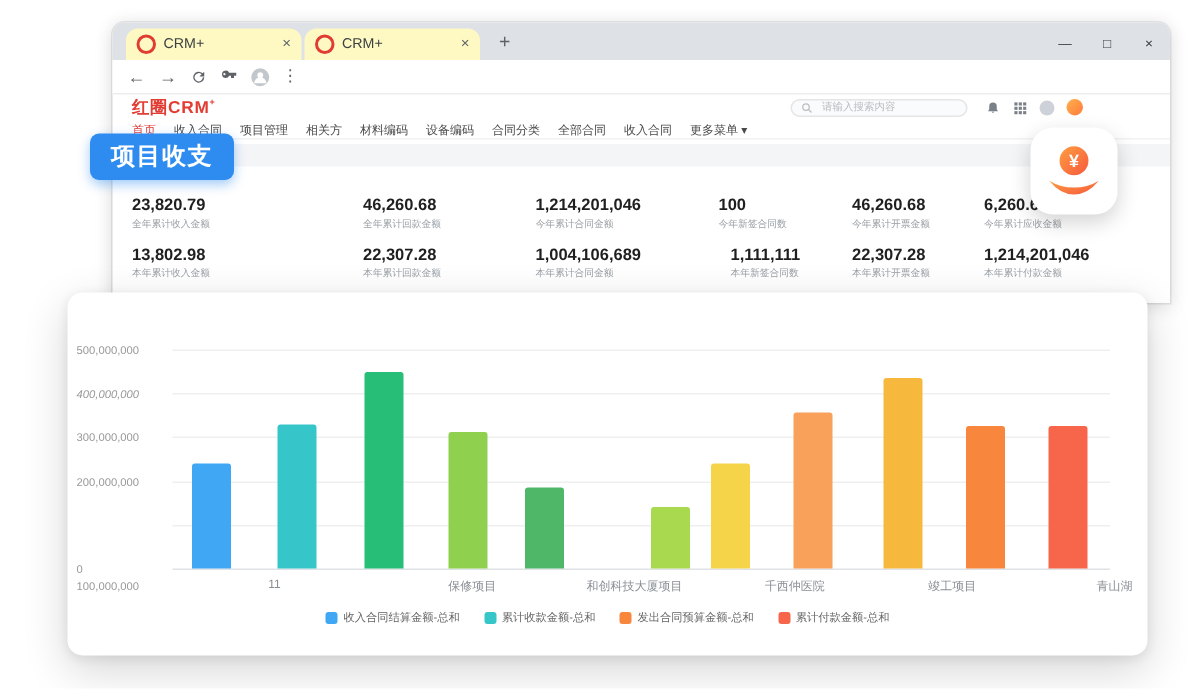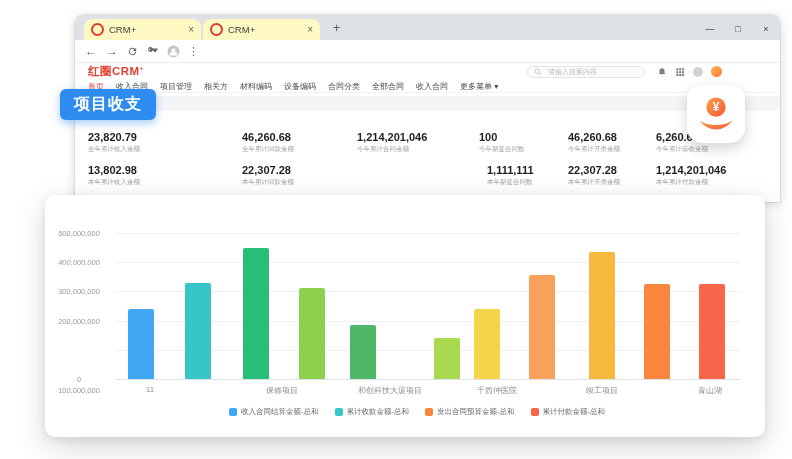--- a/index.html
+++ b/index.html
@@ -66,24 +66,24 @@
          box-shadow:0 3px 8px rgba(46,139,240,.45);}
   .money{position:absolute;left:687px;top:85px;width:58px;height:58px;background:#fff;border-radius:15px;
          z-index:6;display:flex;align-items:center;justify-content:center;
          box-shadow:0 5px 14px rgba(0,0,0,.18);}
 
   
   .card{position:absolute;left:45px;top:195px;width:720px;height:242px;background:#fff;border-radius:10px;
         box-shadow:0 10px 30px rgba(0,0,0,.16),0 2px 8px rgba(0,0,0,.08);z-index:5;}
   .plot{position:absolute;left:70px;top:38px;width:625px;height:146px;border-bottom:1px solid #dfe2e6;}
   .gridline{position:absolute;left:0;width:100%;height:1px;background:#efefef;}
-  .ylab{position:absolute;left:-64px;width:56px;text-align:center;font-size:7.5px;color:#999;}
+  .ylab{position:absolute;left:-64px;width:56px;text-align:left;font-size:7.5px;color:#999;}
   .bar{position:absolute;bottom:0;width:26px;border-radius:2px 2px 0 0;}
-  .xlab{position:absolute;top:152px;transform:translateX(-50%);font-size:8px;color:#8a8f96;white-space:nowrap;}
-  .legend{position:absolute;top:212px;left:12px;width:100%;display:flex;justify-content:center;gap:16px;}
+  .xlab{position:absolute;top:152px;transform:translateX(-50%);font-size:8px;color:#8a8f96;white-space:nowrap;margin-left:33px;}
+  .legend{position:absolute;top:212px;left:0;width:100%;display:flex;justify-content:center;gap:16px;}
   .legitem{display:flex;align-items:center;gap:4px;font-size:7.5px;color:#666;}
   .legswatch{width:8px;height:8px;border-radius:2px;flex:none;}
 </style>
 </head>
 <body>
 
 <div class="browser">
 
   <div class="tabbar">
     <div class="tabstrip" id="tabstrip">
@@ -210,20 +210,24 @@
     </div>
 
   <div class="statsrow" id="row2">
       <div class="statcol" style="left: 13px;">
         <div class="statval">13,802.98</div>
         <div class="statcap">本年累计收入金额</div>
       </div>
       <div class="statcol" style="left: 167px;">
         <div class="statval">22,307.28</div>
         <div class="statcap">本年累计回款金额</div>
+      </div>
+      <div class="statcol" style="left: 282px;">
+        <div class="statval">1,004,106,689</div>
+        <div class="statcap">本年累计合同金额</div>
       </div>
       <div class="statcol" style="left: 412px;">
         <div class="statval">1,111,111</div>
         <div class="statcap">本年新签合同数</div>
       </div>
       <div class="statcol" style="left: 493px;">
         <div class="statval">22,307.28</div>
         <div class="statcap">本年累计开票金额</div>
       </div>
       <div class="statcol" style="left: 581px;">

